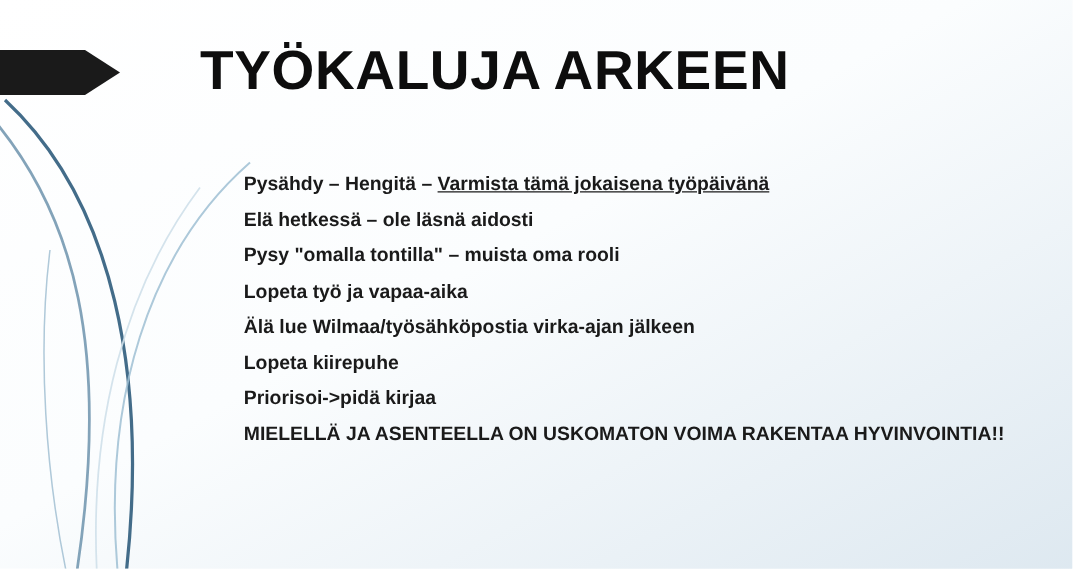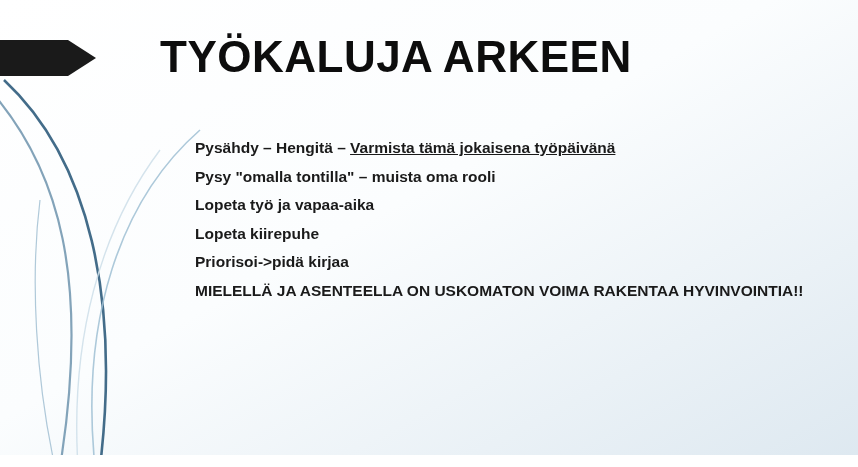--- a/index.html
+++ b/index.html
@@ -87,20 +87,22 @@
   </svg>
 
   <svg class="title-arrow" viewBox="0 0 96 44" preserveAspectRatio="none">
     <polygon points="0,4 68,4 96,22 68,40 0,40" fill="#1a1a1a"></polygon>
   </svg>
 
   <div class="slide-title">TYÖKALUJA ARKEEN</div>
 
   <div class="body-list">
     <div class="body-line"><span>Pysähdy – Hengitä – </span><span class="underline">Varmista tämä jokaisena työpäivänä</span></div>
+    <div class="body-line"><span>Elä hetkessä – ole läsnä aidosti</span></div>
     <div class="body-line"><span>Pysy "omalla tontilla" – muista oma rooli</span></div>
     <div class="body-line"><span>Lopeta työ ja vapaa-aika</span></div>
+    <div class="body-line"><span>Älä lue Wilmaa/työsähköpostia virka-ajan jälkeen</span></div>
     <div class="body-line"><span>Lopeta kiirepuhe</span></div>
     <div class="body-line"><span>Priorisoi-&gt;pidä kirjaa</span></div>
     <div class="body-line last"><span>MIELELLÄ JA ASENTEELLA ON USKOMATON VOIMA  RAKENTAA HYVINVOINTIA!!</span></div>
   </div>
 
 </div>
 
 </body></html>

